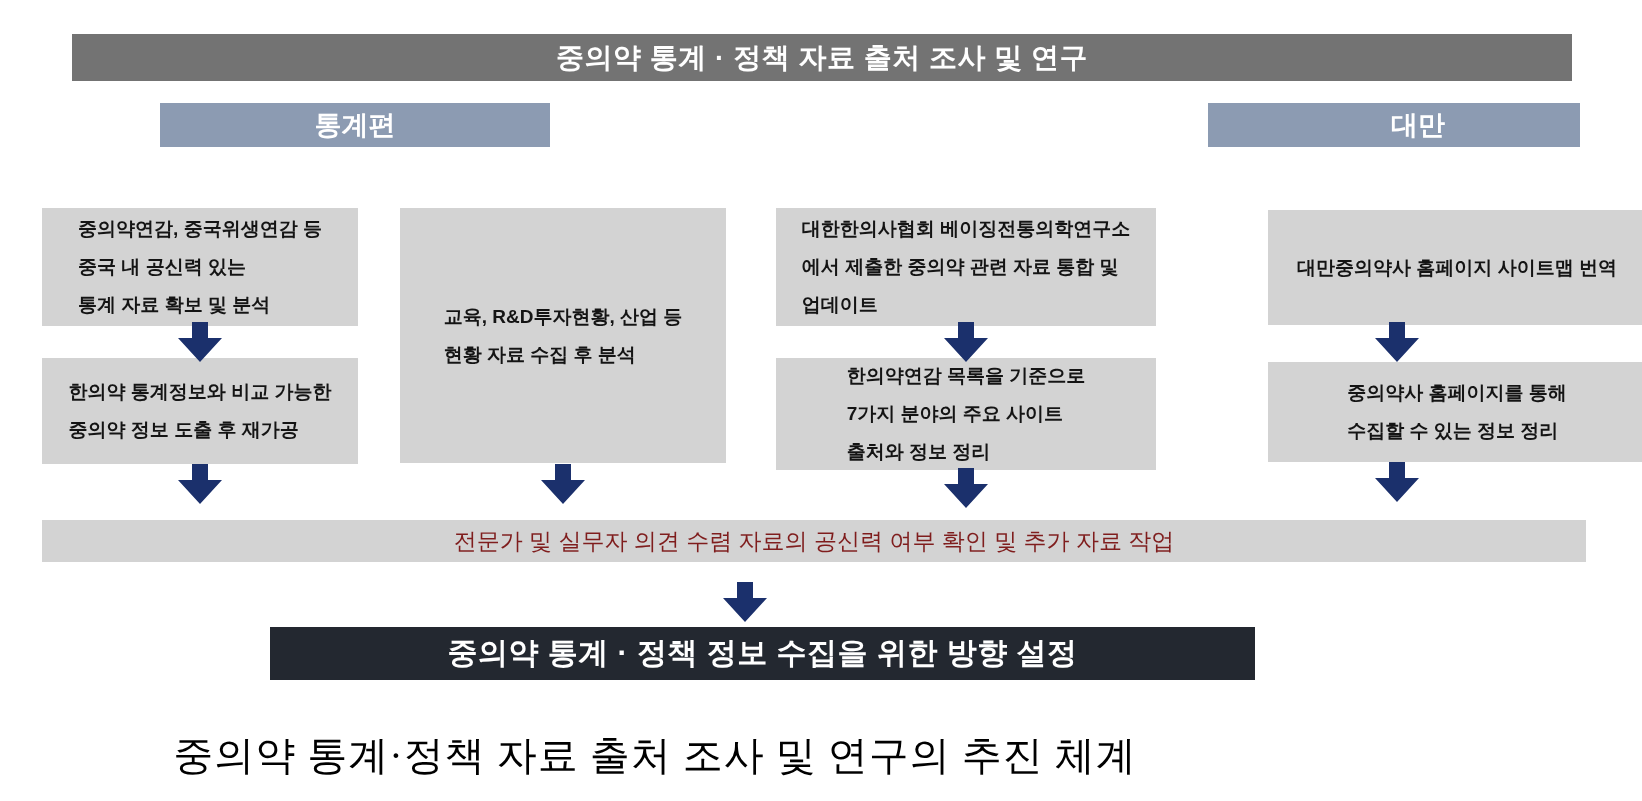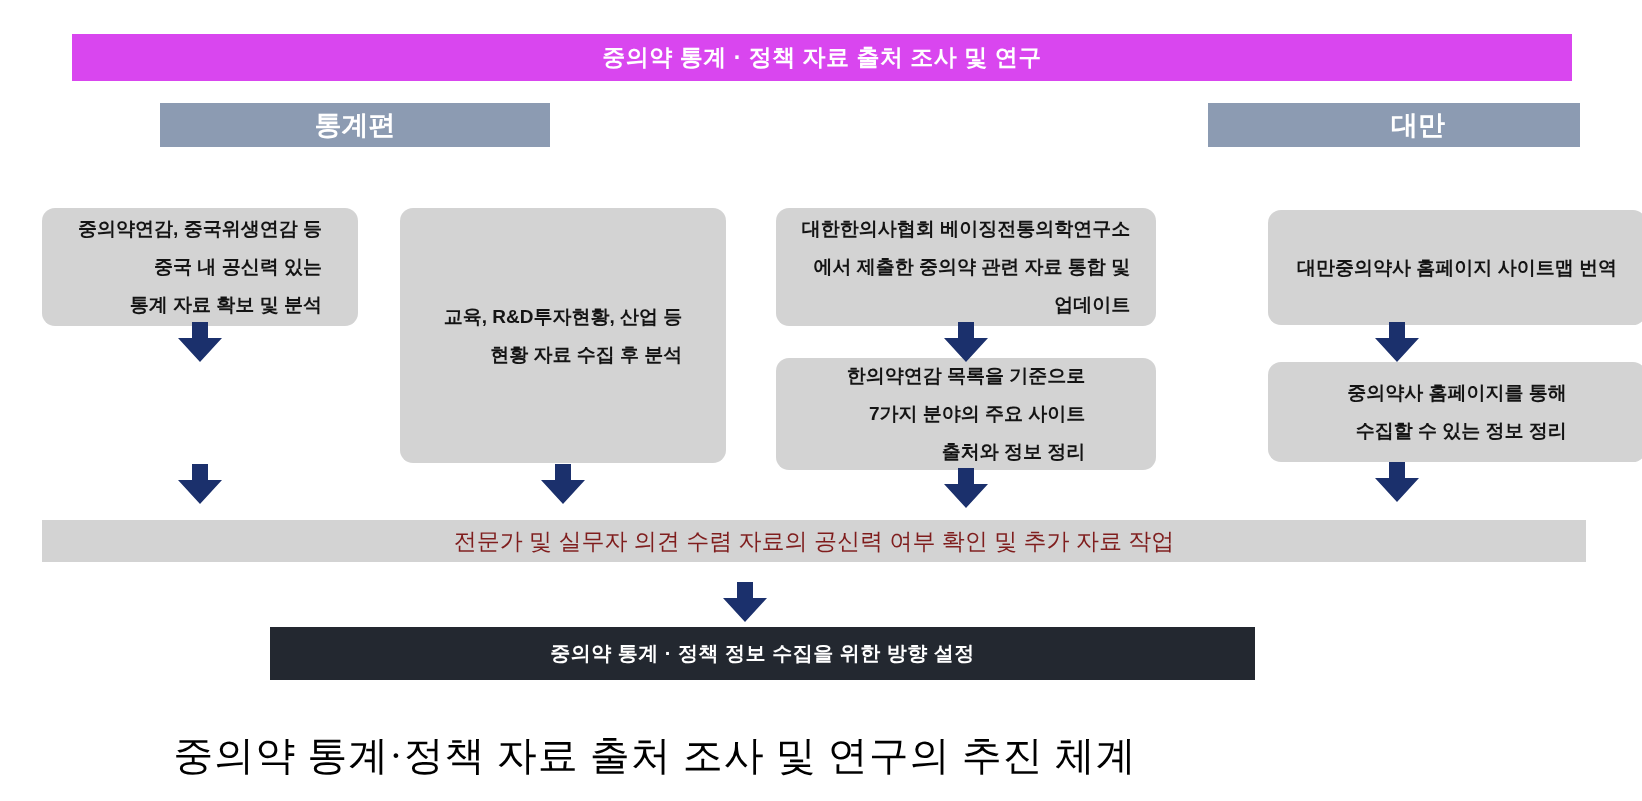--- a/index.html
+++ b/index.html
@@ -3,37 +3,37 @@
 <meta charset="utf-8">
 <style>
   html,body { margin:0; padding:0; background:#ffffff; }
   .canvas {
     position:relative; width:1642px; height:801px; background:#ffffff;
     font-family:"Liberation Sans","DejaVu Sans",sans-serif;
     overflow:hidden;
   }
   .title-bar {
     position:absolute; left:72px; top:34px; width:1500px; height:47px;
-    background:#d946ef; color:#ffffff; font-size:23px; font-weight:bold;
+    background:#737373; color:#ffffff; font-size:28px; font-weight:bold;
     display:flex; align-items:center; justify-content:center; letter-spacing:0.5px;
   }
   .sec-header {
     position:absolute; top:103px; height:44px; background:#8c9bb2;
     color:#ffffff; font-size:27px; font-weight:bold;
     display:flex; align-items:center; justify-content:center;
   }
   .hdr-stats  { left:160px;  width:390px; }
   .hdr-policy { left:776px;  width:380px; }
   .hdr-taiwan { left:1208px; width:324px;padding-left:48px; }
 
   .box {
     position:absolute; background:#d3d3d3; color:#141414;
     font-size:19px; font-weight:bold; line-height:38px;
     display:flex; align-items:center; justify-content:center;
-    text-align:right; white-space:pre-line; padding:0 4px; box-sizing:border-box;border-radius:13px;
+    text-align:left; white-space:pre-line; padding:0 4px; box-sizing:border-box;
   }
   .c1 { left:42px;   width:316px; }
   .c2 { left:400px;  width:326px; }
   .c3 { left:776px;  width:380px; }
   .c4 { left:1268px; width:378px; }
 
   .c1b1 { top:208px; height:118px; }
   .c1b2 { top:358px; height:106px; }
   .c2b1 { top:208px; height:255px; }
   .c3b1 { top:208px; height:118px; }
@@ -41,21 +41,21 @@
   .c4b1 { top:210px; height:115px; }
   .c4b2 { top:362px; height:100px; }
 
   .merge-bar {
     position:absolute; left:42px; top:520px; width:1544px; height:42px;
     background:#d3d3d3; color:#7f1d1d; font-size:23px; font-weight:normal;
     display:flex; align-items:center; justify-content:center; text-align:center;
   }
   .result-box {
     position:absolute; left:270px; top:627px; width:985px; height:53px;
-    background:#232830; color:#ffffff; font-size:20px; font-weight:bold;
+    background:#232830; color:#ffffff; font-size:30px; font-weight:bold;
     display:flex; align-items:center; justify-content:center; letter-spacing:0.5px;
   }
   .caption {
     position:absolute; left:0; top:728px; width:1310px;
     font-family:"Liberation Serif","DejaVu Serif",serif;
     color:#000000; font-size:40px; text-align:center; letter-spacing:1px;
   }
   .arrow { position:absolute; width:48px; height:40px; z-index:2; }
   .arrow svg { display:block; width:100%; height:100%; }
   .a1 { left:176px;  top:322px; }
@@ -73,20 +73,22 @@
 <div class="canvas">
 
   <div class="title-bar">중의약 통계 · 정책 자료 출처 조사 및 연구</div>
 
   <div class="sec-header hdr-stats">통계편</div>
   <div class="sec-header hdr-taiwan">대만</div>
 
   <div class="box c1 c1b1">중의약연감, 중국위생연감 등
 중국 내 공신력 있는
 통계 자료 확보 및 분석</div>
+  <div class="box c1 c1b2">한의약 통계정보와 비교 가능한
+중의약 정보 도출 후 재가공</div>
 
   <div class="box c2 c2b1">교육, R&amp;D투자현황, 산업 등
 현황 자료 수집 후 분석</div>
 
   <div class="box c3 c3b1">대한한의사협회 베이징전통의학연구소
 에서 제출한 중의약 관련 자료 통합 및
 업데이트</div>
   <div class="box c3 c3b2">한의약연감 목록을 기준으로
 7가지 분야의 주요 사이트
 출처와 정보 정리</div>

